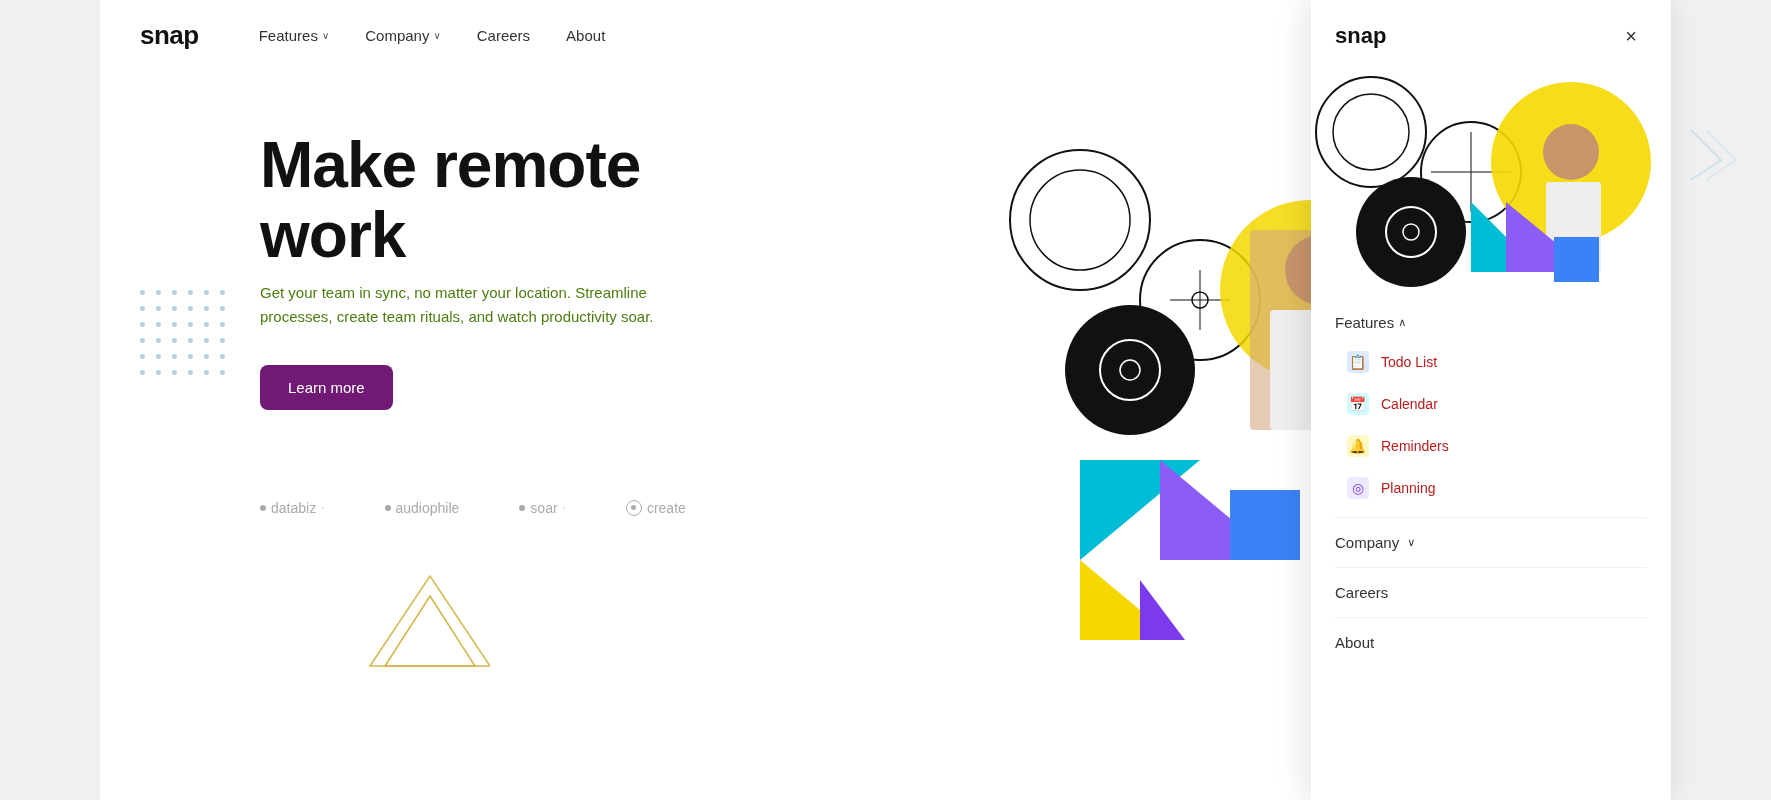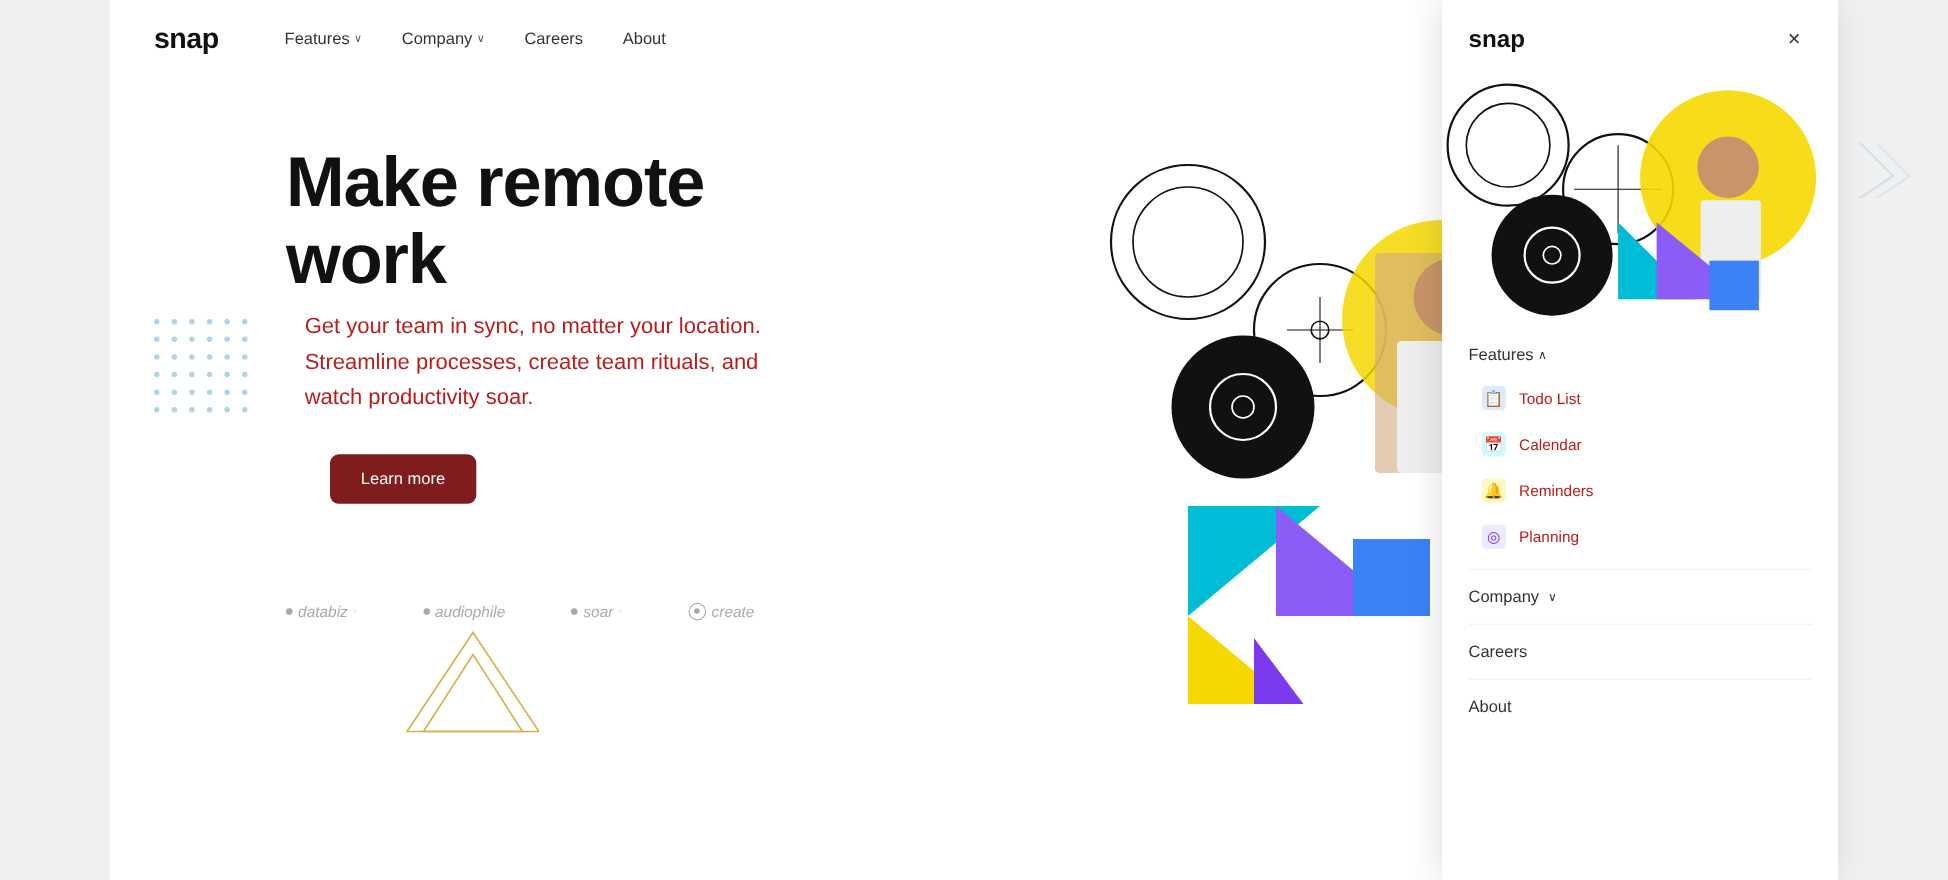--- a/index.html
+++ b/index.html
@@ -106,37 +106,35 @@
       font-size: 64px;
       font-weight: 800;
       color: #111;
       line-height: 1.1;
       max-width: 500px;
       margin-bottom: 10px;
       letter-spacing: -1px;
     }
 
     .hero-subtitle {
-      font-size: 20px;
-      color: #b91c1c;
+      font-size: 15px;
+      color: #4d7c0f;
       max-width: 460px;
       line-height: 1.6;
       margin-bottom: 36px;
-      margin-left: 17px;
     }
 
     .btn-learn-more {
-      background: #7f1d1d;
+      background: #701a75;
       color: #fff;
       border: none;
       border-radius: 8px;
       padding: 14px 28px;
       font-size: 15px;
       cursor: pointer;
-      margin-left: 40px;
     }
 
     
     .dot-grid {
       position: absolute;
       left: 40px;
       top: 220px;
       display: grid;
       grid-template-columns: repeat(6, 10px);
       grid-template-rows: repeat(6, 10px);
@@ -150,21 +148,20 @@
       background: #90c0d8;
       opacity: 0.7;
     }
 
     
     .logos {
       display: flex;
       align-items: center;
       gap: 60px;
       padding: 50px 40px 0 160px;
-      font-style: italic;
     }
 
     .logo-item {
       font-size: 14px;
       color: #aaa;
       font-weight: 500;
       display: flex;
       align-items: center;
       gap: 5px;
     }

